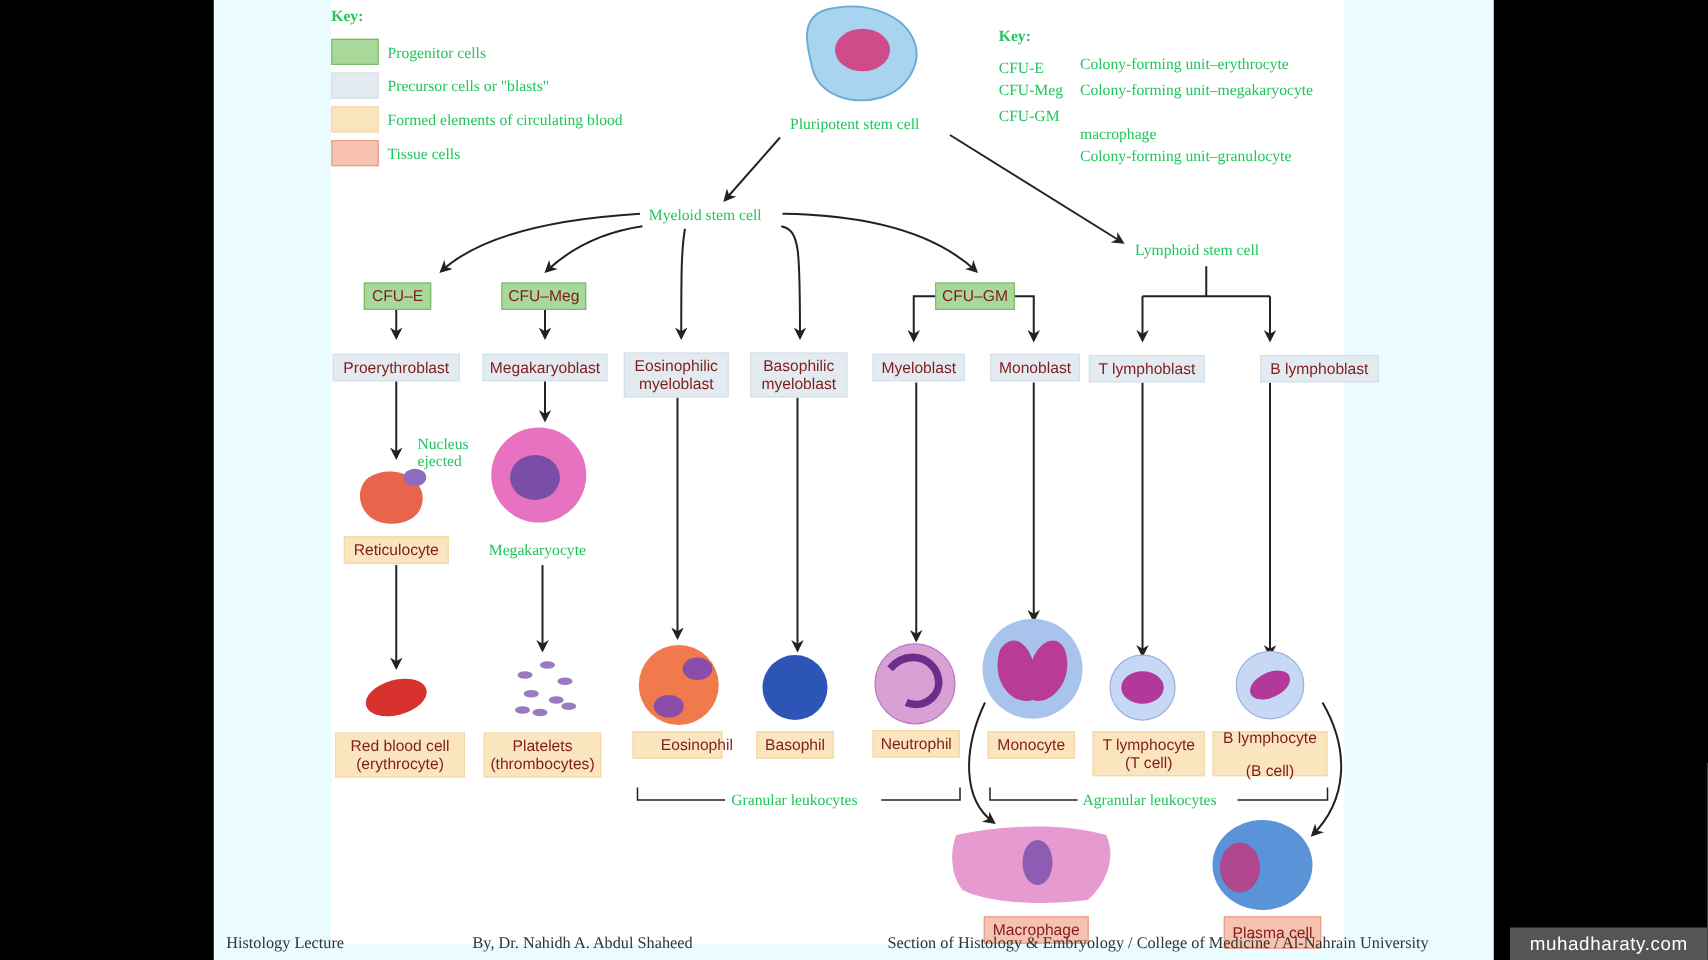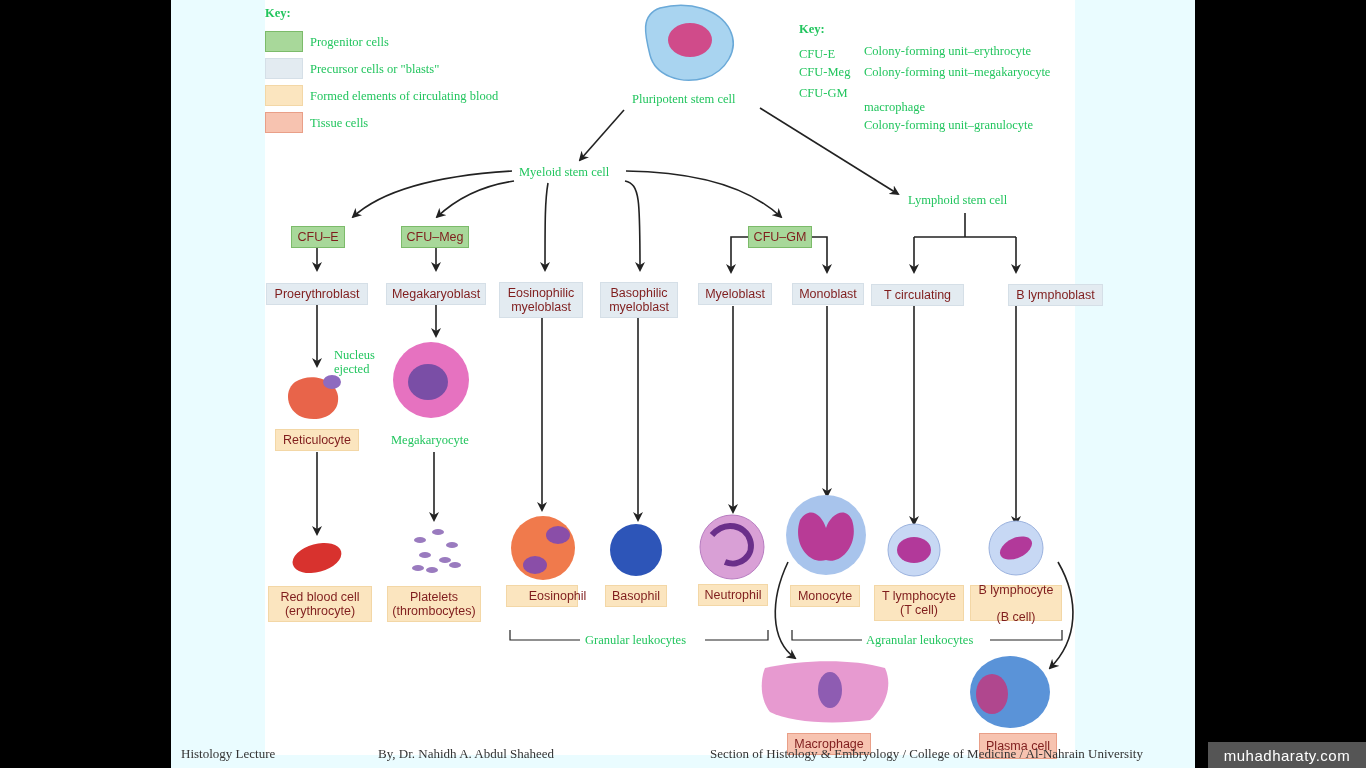--- a/index.html
+++ b/index.html
@@ -157,21 +157,21 @@
 <div class="box prec" style="left:499px;top:282px;width:84px;height:36px;flex-direction:column;">
   <span>Eosinophilic</span>
   <span>myeloblast</span>
 </div>
 <div class="box prec" style="left:600px;top:282px;width:78px;height:36px;flex-direction:column;">
   <span>Basophilic</span>
   <span>myeloblast</span>
 </div>
 <div class="box prec" style="left:698px;top:283px;width:74px;height:22px;">Myeloblast</div>
 <div class="box prec" style="left:792px;top:283px;width:72px;height:22px;">Monoblast</div>
-<div class="box prec" style="left:871px;top:284px;width:93px;height:22px;">T circulating</div>
+<div class="box prec" style="left:871px;top:284px;width:93px;height:22px;">T lymphoblast</div>
 <div class="box prec" style="left:970px;top:284px;width:95px;height:22px;margin-left:38px;">B lymphoblast</div>
 
 <div class="lbl" style="left:334px;top:348px;">Nucleus</div>
 <div class="lbl" style="left:334px;top:362px;">ejected</div>
 <div class="box form" style="left:275px;top:429px;width:84px;height:22px;">Reticulocyte</div>
 <div class="lbl" style="left:391px;top:433px;">Megakaryocyte</div>
 
 <div class="box form" style="left:268px;top:586px;width:104px;height:36px;flex-direction:column;">
   <span>Red blood cell</span>
   <span>(erythrocyte)</span>

